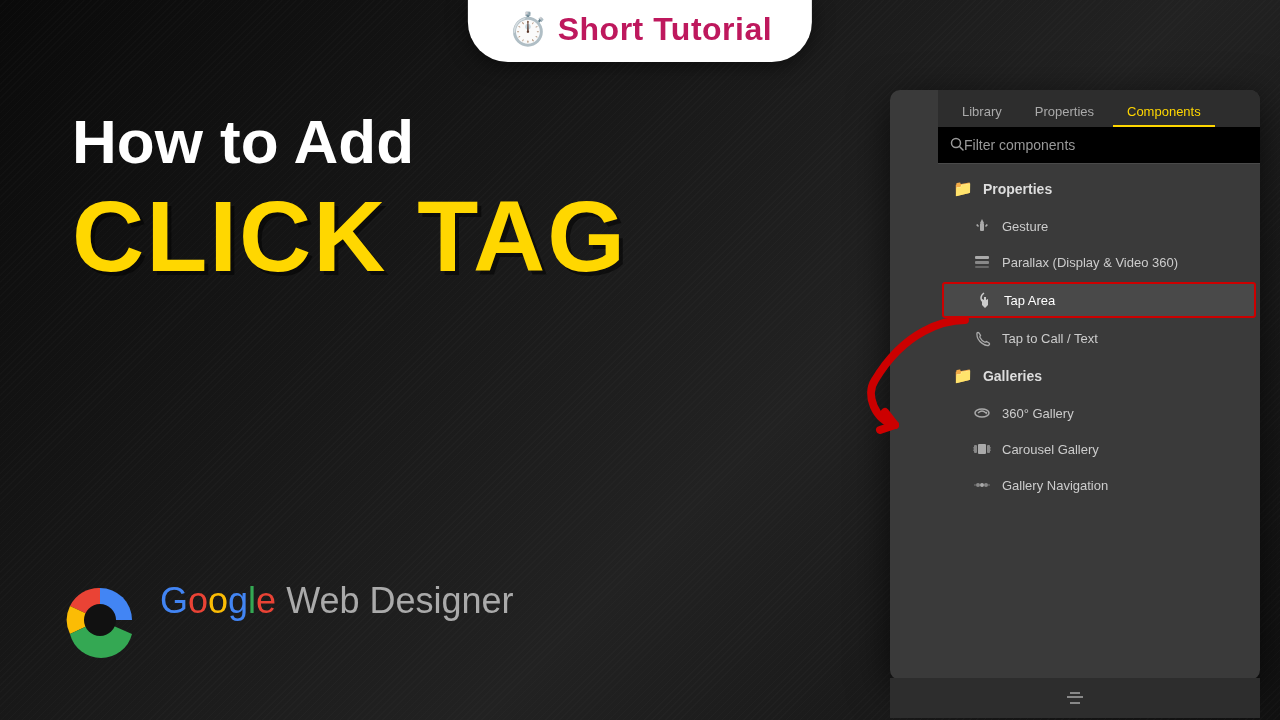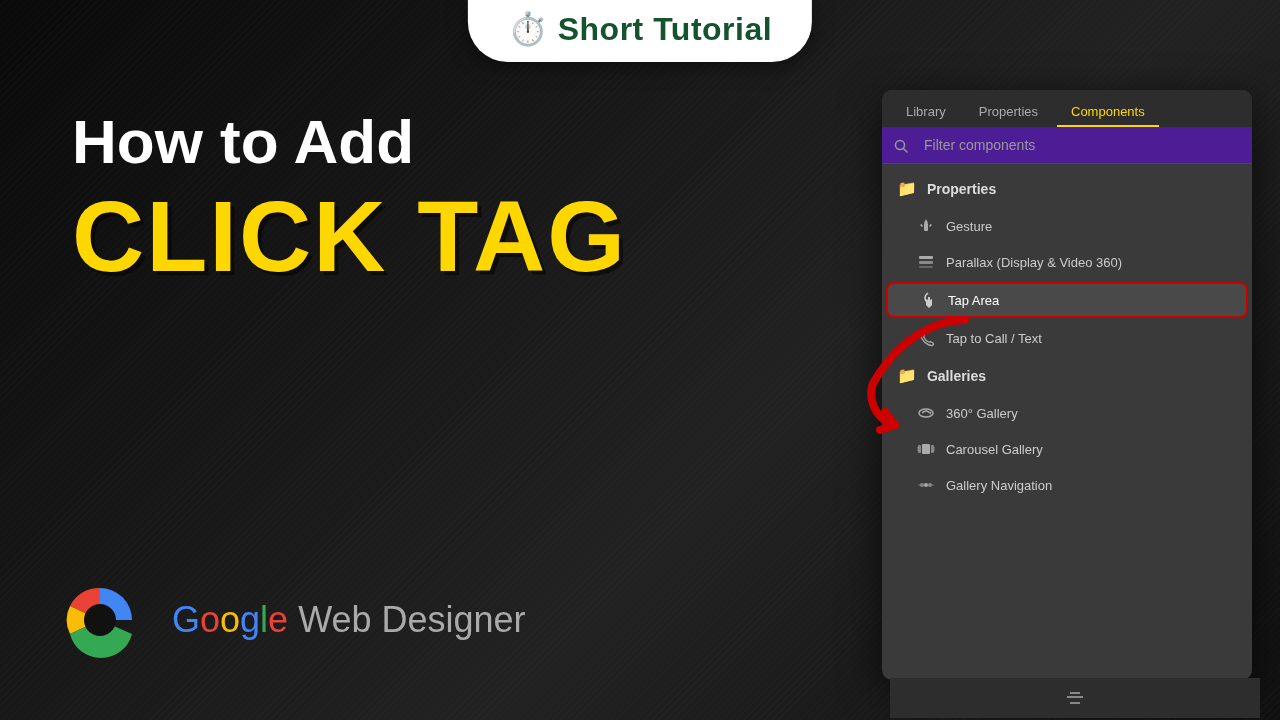--- a/index.html
+++ b/index.html
@@ -52,21 +52,21 @@
       box-shadow: 0 4px 20px rgba(0,0,0,0.5);
     }
 
     .badge-icon {
       font-size: 32px;
     }
 
     .badge-text {
       font-size: 32px;
       font-weight: 900;
-      color: #14532d;
+      color: #be185d;
       letter-spacing: 0.5px;
     }
 
     
     .left-content {
       position: absolute;
       left: 60px;
       top: 108px;
       margin-left: 12px;
     }
@@ -89,48 +89,49 @@
       text-shadow: 4px 4px 0px rgba(0,0,0,0.5);
       margin-bottom: 40px;
     }
 
     
     .gwd-logo {
       position: absolute;
       left: 60px;
       bottom: 60px;
       display: flex;
-      align-items: center;
-      gap: 32px;
+      align-items: flex-start;
+      gap: 20px;
     }
 
     .gwd-name {
       font-size: 36px;
       font-weight: 400;
       color: white;
     }
 
     .gwd-name .g { color: #4285F4; }
     .gwd-name .o1 { color: #EA4335; }
     .gwd-name .o2 { color: #FBBC05; }
     .gwd-name .g2 { color: #4285F4; }
     .gwd-name .l { color: #34A853; }
     .gwd-name .e { color: #EA4335; }
 
     
     .right-panel {
       position: absolute;
-      right: 28px;
+      right: 20px;
       top: 90px;
       width: 370px;
       height: 590px;
       background: #3a3a3a;
       border-radius: 10px;
       overflow: hidden;
       box-shadow: 0 10px 40px rgba(0,0,0,0.7);
+      padding-left: 48px;
     }
 
     
     .panel-tabs {
       background: #2d2d2d;
       display: flex;
       padding: 8px 10px 0;
       gap: 5px;
     }
 
@@ -142,25 +143,25 @@
       border-bottom: 2px solid transparent;
     }
 
     .panel-tab.active {
       color: #FFD700;
       border-bottom: 2px solid #FFD700;
     }
 
     
     .panel-search {
-      background: #4c1d95;
+      background: #000000;
       padding: 10px 12px;
       display: flex;
-      align-items: flex-end;
-      gap: 16px;
+      align-items: flex-start;
+      gap: 0;
       border-bottom: 1px solid #4a4a4a;
     }
 
     .search-placeholder {
       font-size: 14px;
       color: #999;
     }
 
     
     .component-list {
@@ -190,21 +191,21 @@
       color: #ccc;
       cursor: pointer;
     }
 
     .component-item.highlighted {
       background: rgba(255,255,255,0.08);
       border: 2px solid #cc0000;
       color: white;
       margin: 2px 4px;
       padding: 7px 11px 7px 31px;
-      border-radius: 8px;
+      border-radius: 3px;
     }
 
     
     .arrow-annotation {
       position: absolute;
       right: 335px;
       top: 310px;
       width: 120px;
       height: 100px;
     }

